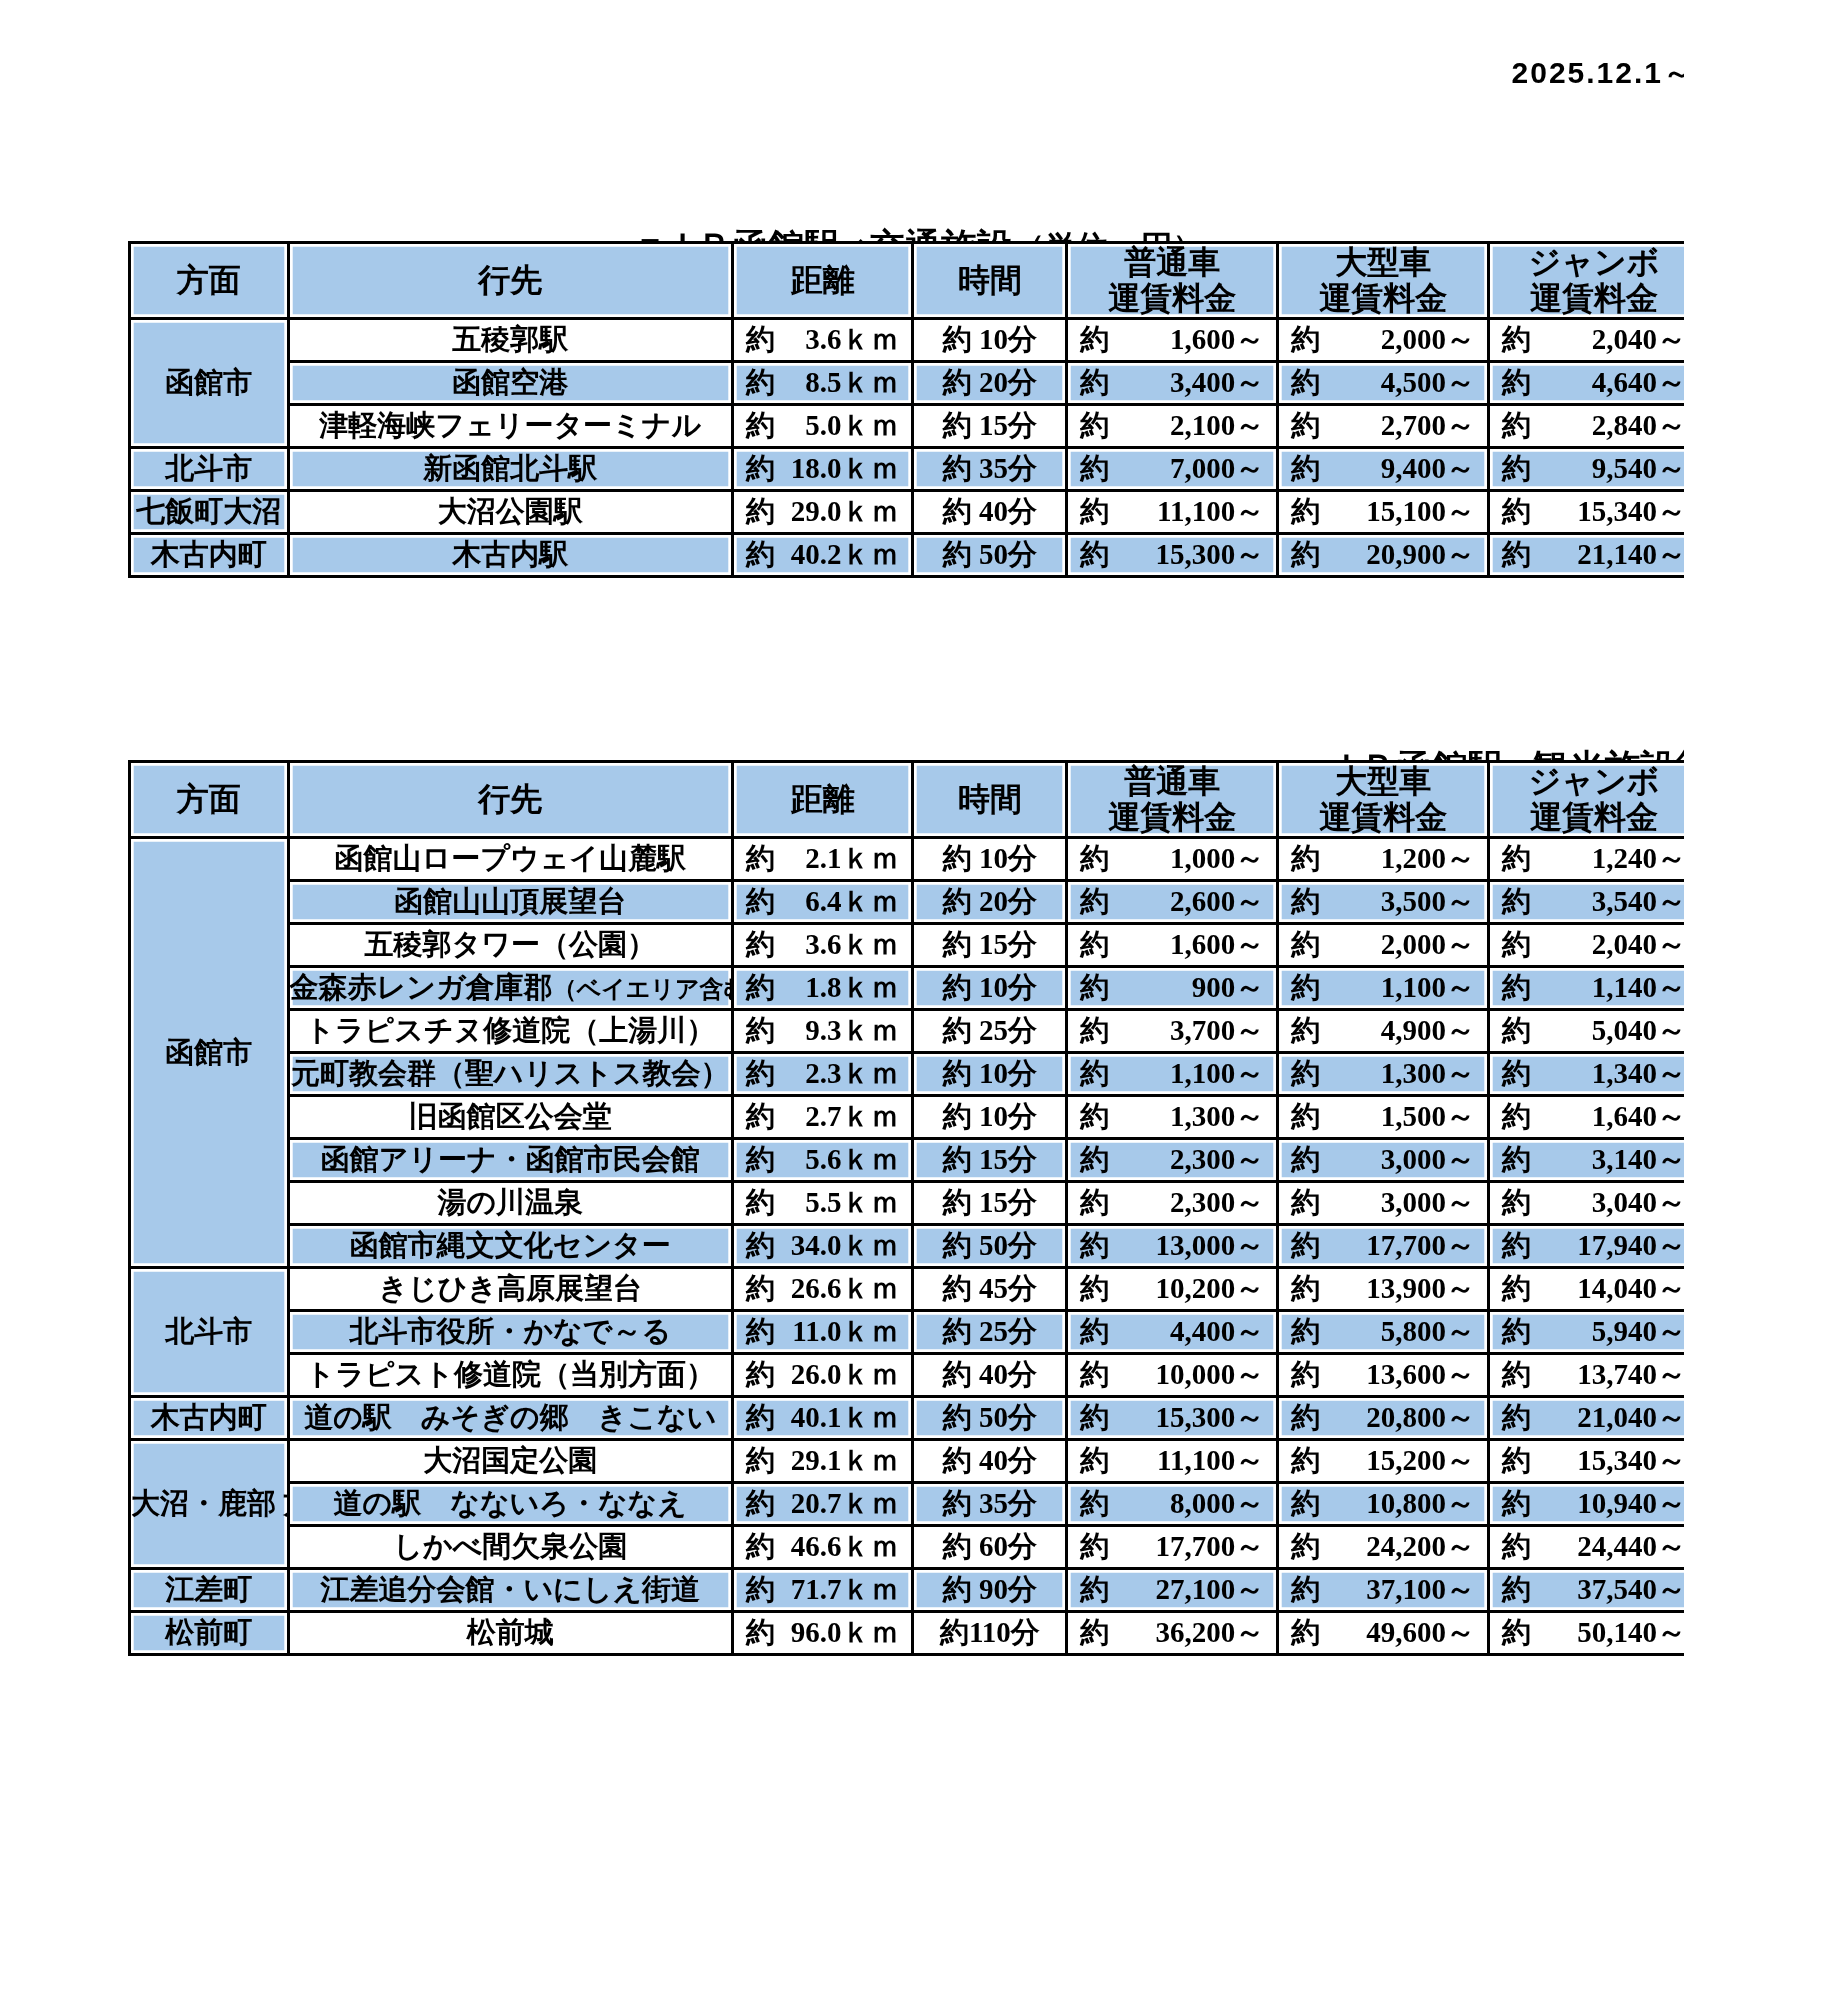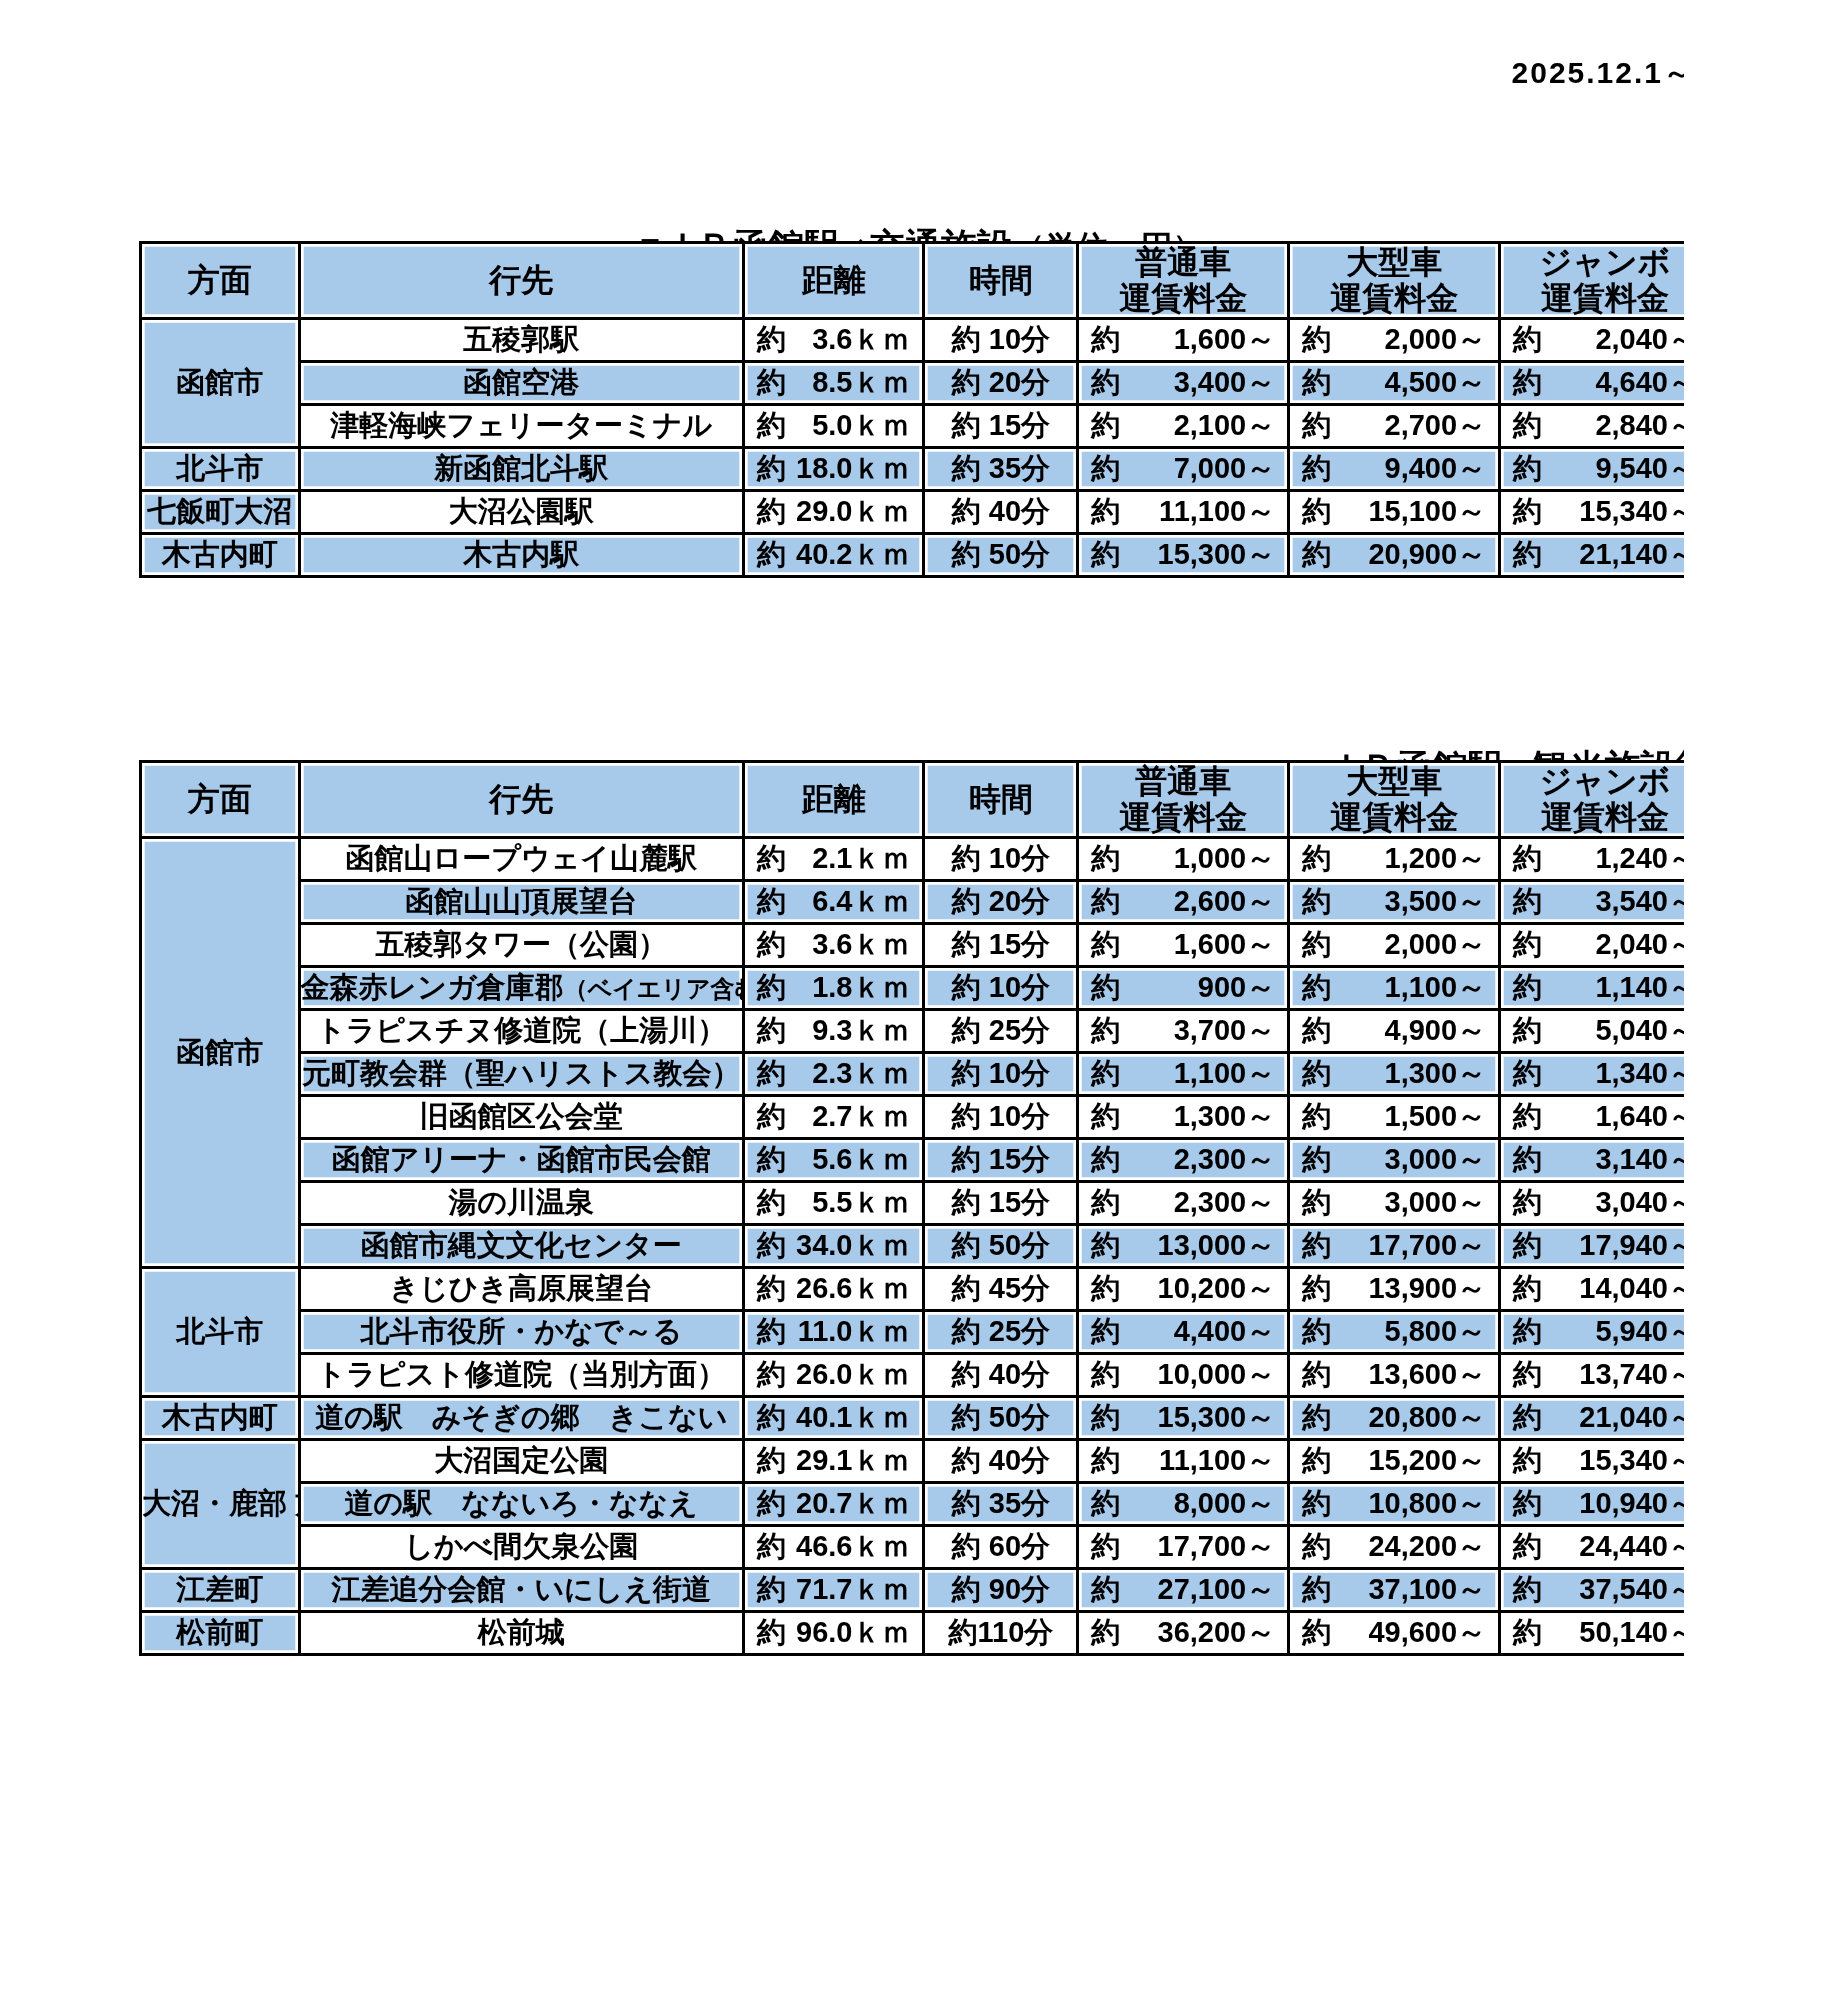--- a/index.html
+++ b/index.html
@@ -21,21 +21,21 @@
   
   .sec-head{
     position:absolute; left:139px; width:1573px;
     display:flex; justify-content:center; align-items:flex-end;margin-top:32px;
   }
   .sec-head .sec-title{font-size:35px; letter-spacing:0.7px;}
   .sec-head .unit-label{font-size:32px; padding-right:6.8px;}
   #sec1-head{top:191px;}
   #sec2-head{top:712px;flex-direction:column;}
   
-  .tbl-wrap{position:absolute; left:139px; width:1573px;}
+  .tbl-wrap{position:absolute; left:128px; width:1573px;font-family:Liberation Serif, serif;}
   #table1-wrap{top:241px;}
   #table2-wrap{top:760px;}
   table.fare{
     width:100%; border-collapse:collapse; table-layout:fixed;
     border:2.7px solid #000;
   }
   table.fare th, table.fare td{
     border:3.4px solid #000;
     box-shadow:inset 0 0 0 2.7px #fff; 
     padding:0; margin:0; overflow:hidden;

